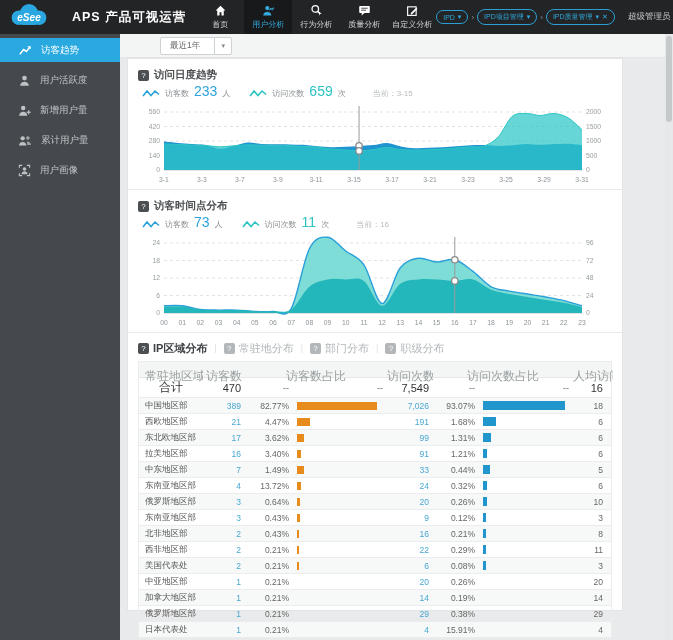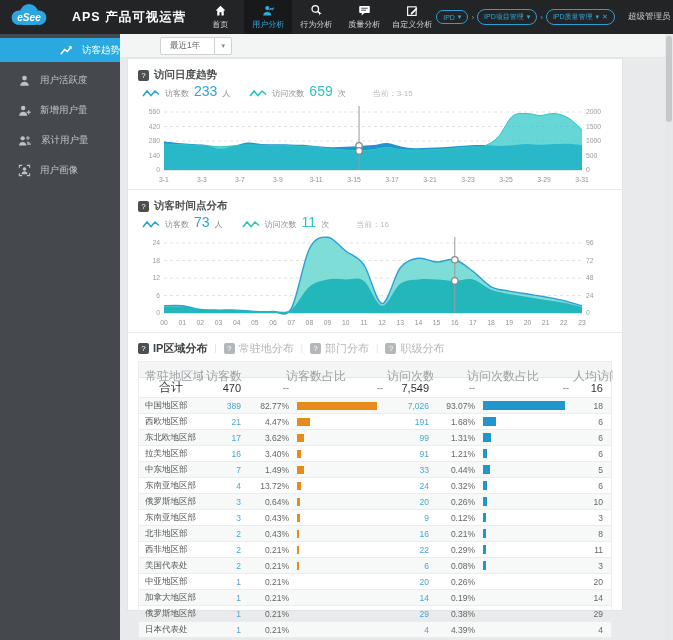--- a/index.html
+++ b/index.html
@@ -25,21 +25,21 @@
     padding:2px 6px; white-space:nowrap; display:flex; align-items:center; gap:3px; cursor:pointer; }
   .pill .x { font-size:7px; }
   .crumb-sep { color:#8a8d90; font-size:8px; }
   .role { color:#c7c9cb; font-size:8.5px; margin:0 4px 0 8px; white-space:nowrap; }
   .hicon { width:16px; height:16px; display:flex; align-items:center; justify-content:center; cursor:pointer; }
 
   
   .side { position:absolute; left:0; top:34px; width:120px; height:606px; background:#45494e; }
   .side-item { height:24px; display:flex; align-items:center; gap:9px; padding-left:18px;
     color:#c3c6c9; font-size:9.5px; cursor:pointer; margin-top:6px; }
-  .side-item:first-child { margin-top:6px;justify-content:flex-end; }
+  .side-item:first-child { margin-top:6px; }
   .side-item.active { background:#29a9e0; color:#fff; margin-top:4px; }
   .side-item svg { flex:0 0 auto; }
 
   
   .main { position:absolute; left:120px; top:34px; width:553px; height:606px; background:#e9eaeb; }
   .toolbar { height:24px; background:#f3f4f4; border-bottom:1px solid #e4e5e6;
     display:flex; align-items:center; padding-left:10px; }
   .select { display:flex; background:#fff; border:1px solid #cfd2d4; border-radius:2px;
     height:18px; align-items:stretch; cursor:pointer;margin-left:30px; }
   .select .val { font-size:8.5px; color:#666; padding:0 14px 0 9px; display:flex; align-items:center; }
@@ -620,21 +620,21 @@
                 <div class="pct">0.38%</div>
                 <div class="barcell"></div>
                 <div class="avg">29</div>
               </div>
               <div class="trow">
                 <div class="name">日本代表处</div>
                 <div class="num-v">1</div>
                 <div class="pct">0.21%</div>
                 <div class="barcell"></div>
                 <div class="num-v">4</div>
-                <div class="pct">4.39%</div>
+                <div class="pct">15.91%</div>
                 <div class="barcell"></div>
                 <div class="avg">4</div>
               </div>
             </div>
         </div>
       </div>
 
     </div>
   </div>
 

